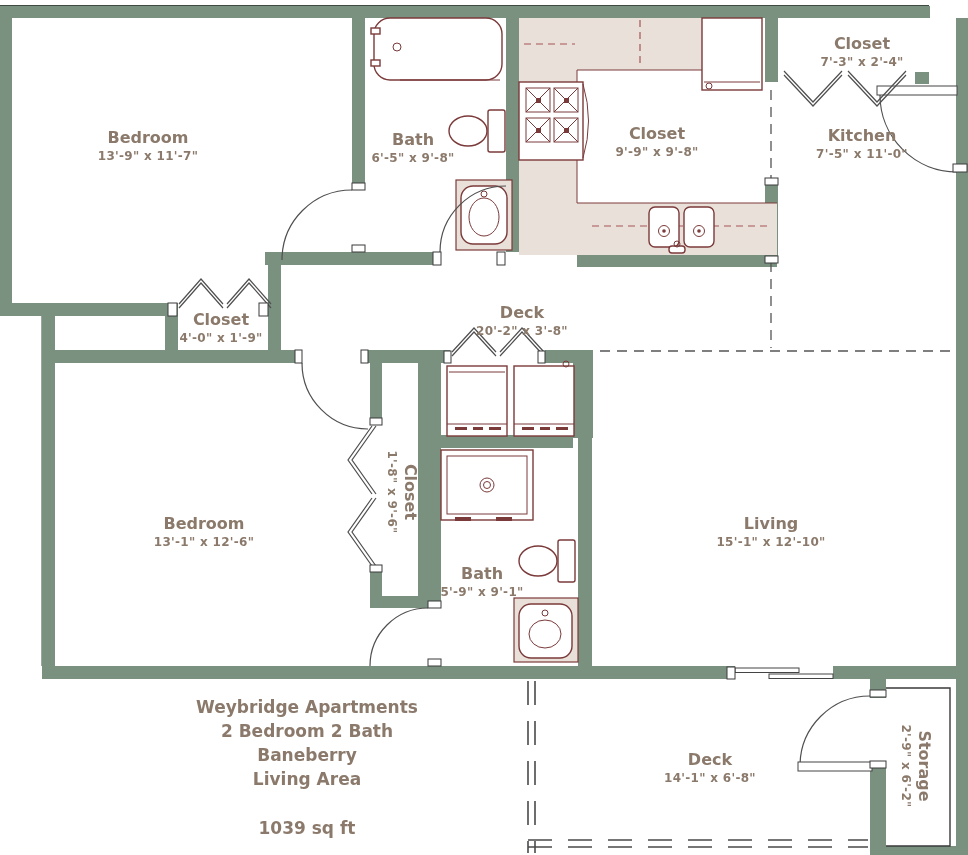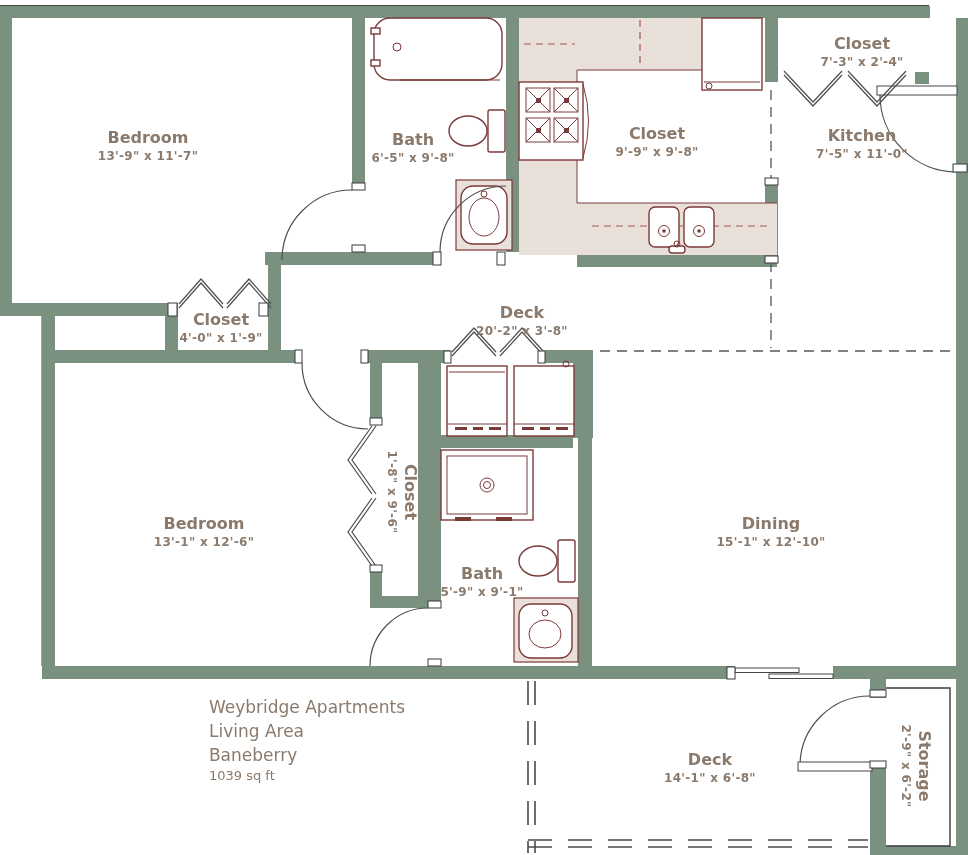--- a/index.html
+++ b/index.html
@@ -37,24 +37,24 @@
   .room-label{
     position:absolute;transform:translate(-50%,-50%);
     text-align:center;color:var(--label-text);font-weight:bold;
     line-height:1.3;white-space:nowrap;
   }
   .room-label.vert{transform:translate(-50%,-50%) rotate(90deg);}
   .rname{font-size:16px;}
   .rdims{font-size:12px;letter-spacing:.3px;}
   .title-block{
     position:absolute;left:307px;top:695px;transform:translateX(-50%);
-    color:var(--label-text);font-weight:normal;white-space:nowrap;
+    text-align:center;color:var(--label-text);font-weight:bold;white-space:nowrap;
   }
   .tl{font-size:17px;line-height:24px;}
-  .tl-small{font-size:13px;line-height:18px;}
+  .tl-small{font-size:17px;line-height:18px;margin-top:28px;}
 </style>
 </head>
 <body>
 
 <div class="plan">
 
 <svg width="968" height="855" viewBox="0 0 968 855">
 
   <g>
     <line class="edge" x1="0" y1="5.5" x2="929" y2="5.5"></line>
@@ -310,32 +310,33 @@
 </div>
 <div class="room-label vert" style="left:402px;top:492px">
   <div class="rname">Closet</div>
   <div class="rdims">1'-8" x 9'-6"</div>
 </div>
 <div class="room-label" style="left:482px;top:582px">
   <div class="rname">Bath</div>
   <div class="rdims">5'-9" x 9'-1"</div>
 </div>
 <div class="room-label" style="left:771px;top:532px">
-  <div class="rname">Dining</div>
+  <div class="rname">Living</div>
   <div class="rdims">15'-1" x 12'-10"</div>
 </div>
 <div class="room-label" style="left:710px;top:768px">
   <div class="rname">Deck</div>
   <div class="rdims">14'-1" x 6'-8"</div>
 </div>
 <div class="room-label vert" style="left:916px;top:766px">
   <div class="rname">Storage</div>
   <div class="rdims">2'-9" x 6'-2"</div>
 </div>
 
 <div class="title-block">
   <div class="tl">Weybridge Apartments</div>
+  <div class="tl">2 Bedroom 2 Bath</div>
+  <div class="tl">Baneberry</div>
   <div class="tl">Living Area</div>
-  <div class="tl">Baneberry</div>
   <div class="tl-small">1039 sq ft</div>
 </div>
 
 </div>
 
 </body></html>

